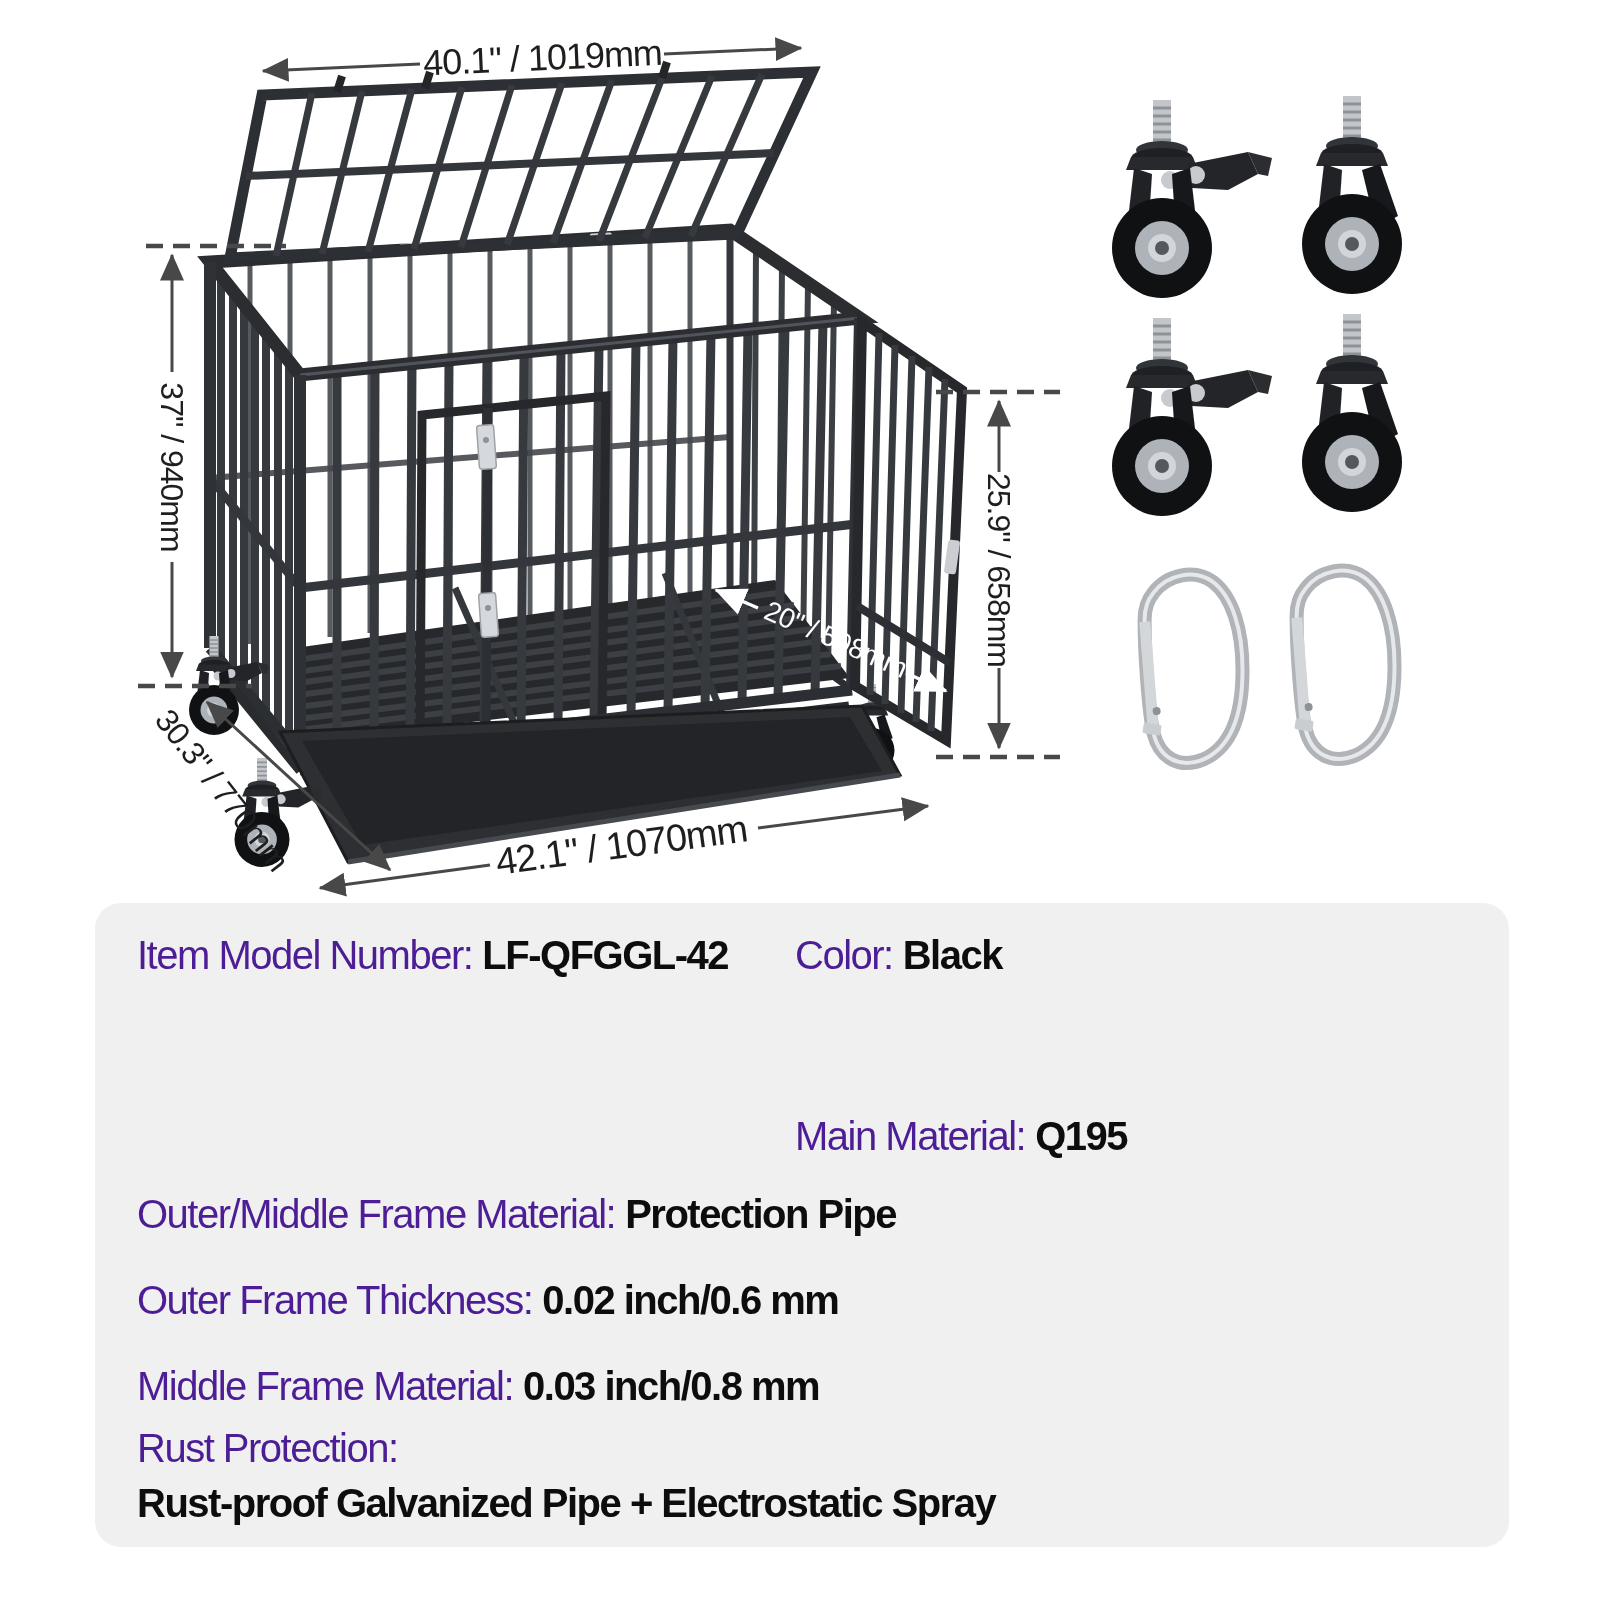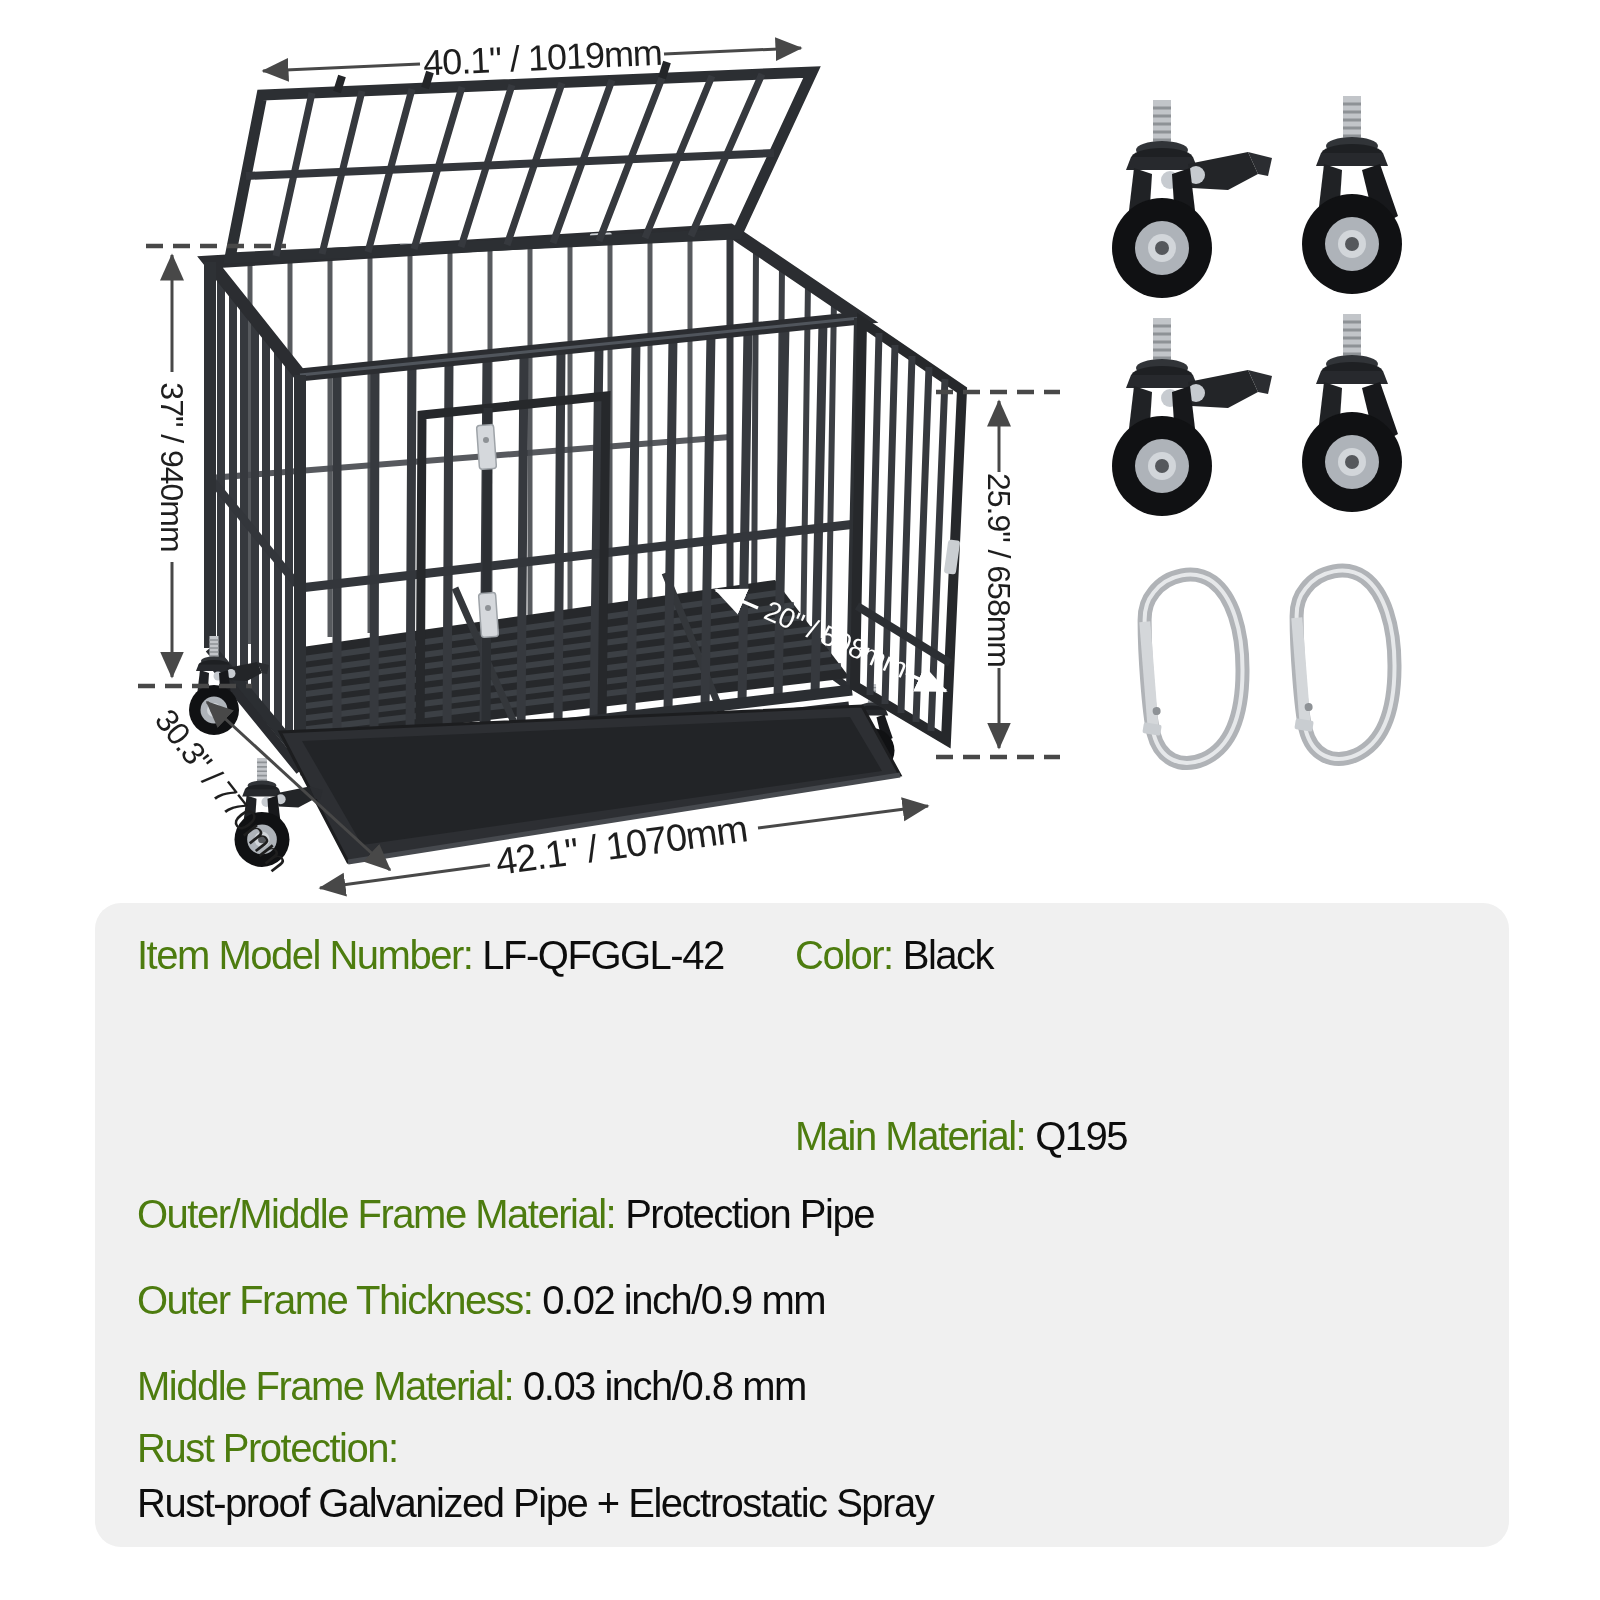--- a/index.html
+++ b/index.html
@@ -4,22 +4,22 @@
 <style>
   html,body{margin:0;padding:0;background:#ffffff;}
   #stage{position:relative;width:1600px;height:1600px;background:#ffffff;overflow:hidden;
          font-family:"Liberation Sans",sans-serif;}
   #art{position:absolute;left:0;top:0;}
   .dim-text{font-family:"Liberation Sans",sans-serif;fill:#1e1e1e;letter-spacing:-1px;}
   .dim-text-w{font-family:"Liberation Sans",sans-serif;fill:#ffffff;letter-spacing:-0.5px;}
   #spec-panel{position:absolute;left:95px;top:903px;width:1414px;height:644px;
               background:#f0f0f0;border-radius:26px;}
   .sr{position:absolute;white-space:nowrap;font-size:40px;letter-spacing:-1.5px;line-height:44px;}
-  .sr .lbl{color:#4d7c0f;font-weight:400;}
-  .sr .val{color:#0d0d0d;font-weight:400;margin-left:10px;}
+  .sr .lbl{color:#4c1d95;font-weight:400;}
+  .sr .val{color:#0d0d0d;font-weight:700;margin-left:10px;}
   .col-l{left:42px;}
   .col-r{left:700px;}
 </style>
 </head>
 <body>
 
 <div id="stage">
 
 <svg id="art" width="1600" height="1600" viewBox="0 0 1600 1600">
   <defs>
@@ -182,21 +182,21 @@
   <div class="sr col-r" style="top:30px">
     <span class="lbl">Color:</span><span class="val">Black</span>
   </div>
   <div class="sr col-r" style="top:211px">
     <span class="lbl">Main Material:</span><span class="val">Q195</span>
   </div>
   <div class="sr col-l" style="top:289px">
     <span class="lbl">Outer/Middle Frame Material:</span><span class="val">Protection Pipe</span>
   </div>
   <div class="sr col-l" style="top:375px">
-    <span class="lbl">Outer Frame Thickness:</span><span class="val">0.02 inch/0.9 mm</span>
+    <span class="lbl">Outer Frame Thickness:</span><span class="val">0.02 inch/0.6 mm</span>
   </div>
   <div class="sr col-l" style="top:461px">
     <span class="lbl">Middle Frame Material:</span><span class="val">0.03 inch/0.8 mm</span>
   </div>
   <div class="sr col-l" style="top:523px">
     <span class="lbl">Rust Protection:</span>
   </div>
   <div class="sr col-l" style="top:578px">
     <span class="val" style="margin-left:0">Rust-proof Galvanized Pipe + Electrostatic Spray</span>
   </div>

